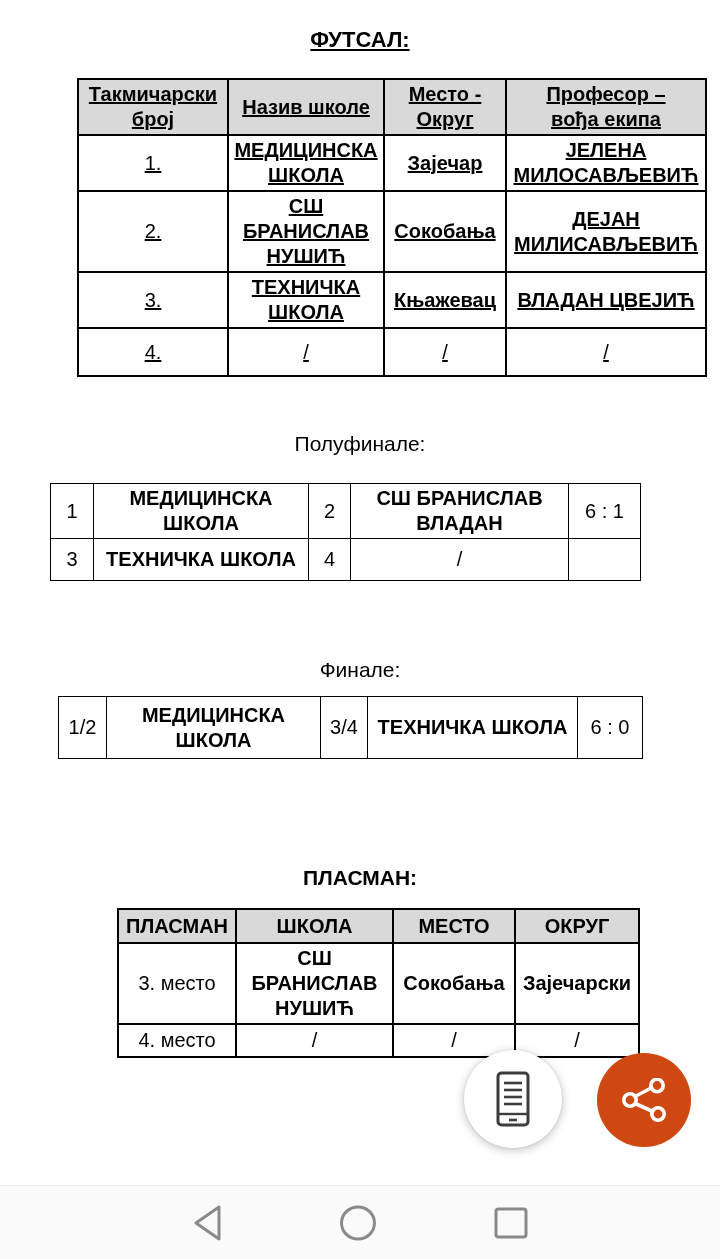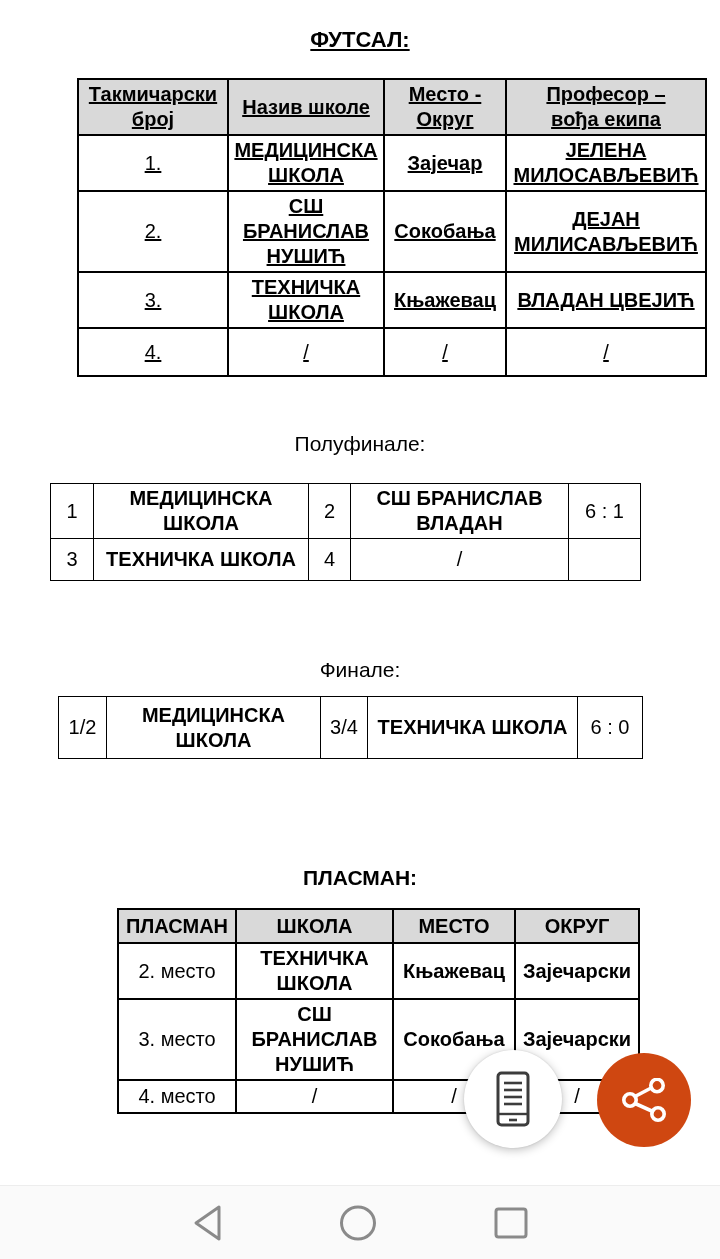--- a/index.html
+++ b/index.html
@@ -164,27 +164,20 @@
       <col style="width:157px">
       <col style="width:122px">
       <col style="width:124px">
     </colgroup>
   <tbody>
       <tr style="height:34px">
     <td class="hdr">ПЛАСМАН</td>
     <td class="hdr">ШКОЛА</td>
     <td class="hdr">МЕСТО</td>
     <td class="hdr">ОКРУГ</td>
-  </tr>
-  <tr style="height:55px">
-    <td>2. место</td>
-    <td class="b">ТЕХНИЧКА
-ШКОЛА</td>
-    <td class="b">Књажевац</td>
-    <td class="b">Зајечарски</td>
   </tr>
   <tr style="height:72px">
     <td>3. место</td>
     <td class="b">СШ
 БРАНИСЛАВ
 НУШИЋ</td>
     <td class="b">Сокобања</td>
     <td class="b">Зајечарски</td>
   </tr>
   <tr style="height:33px">

